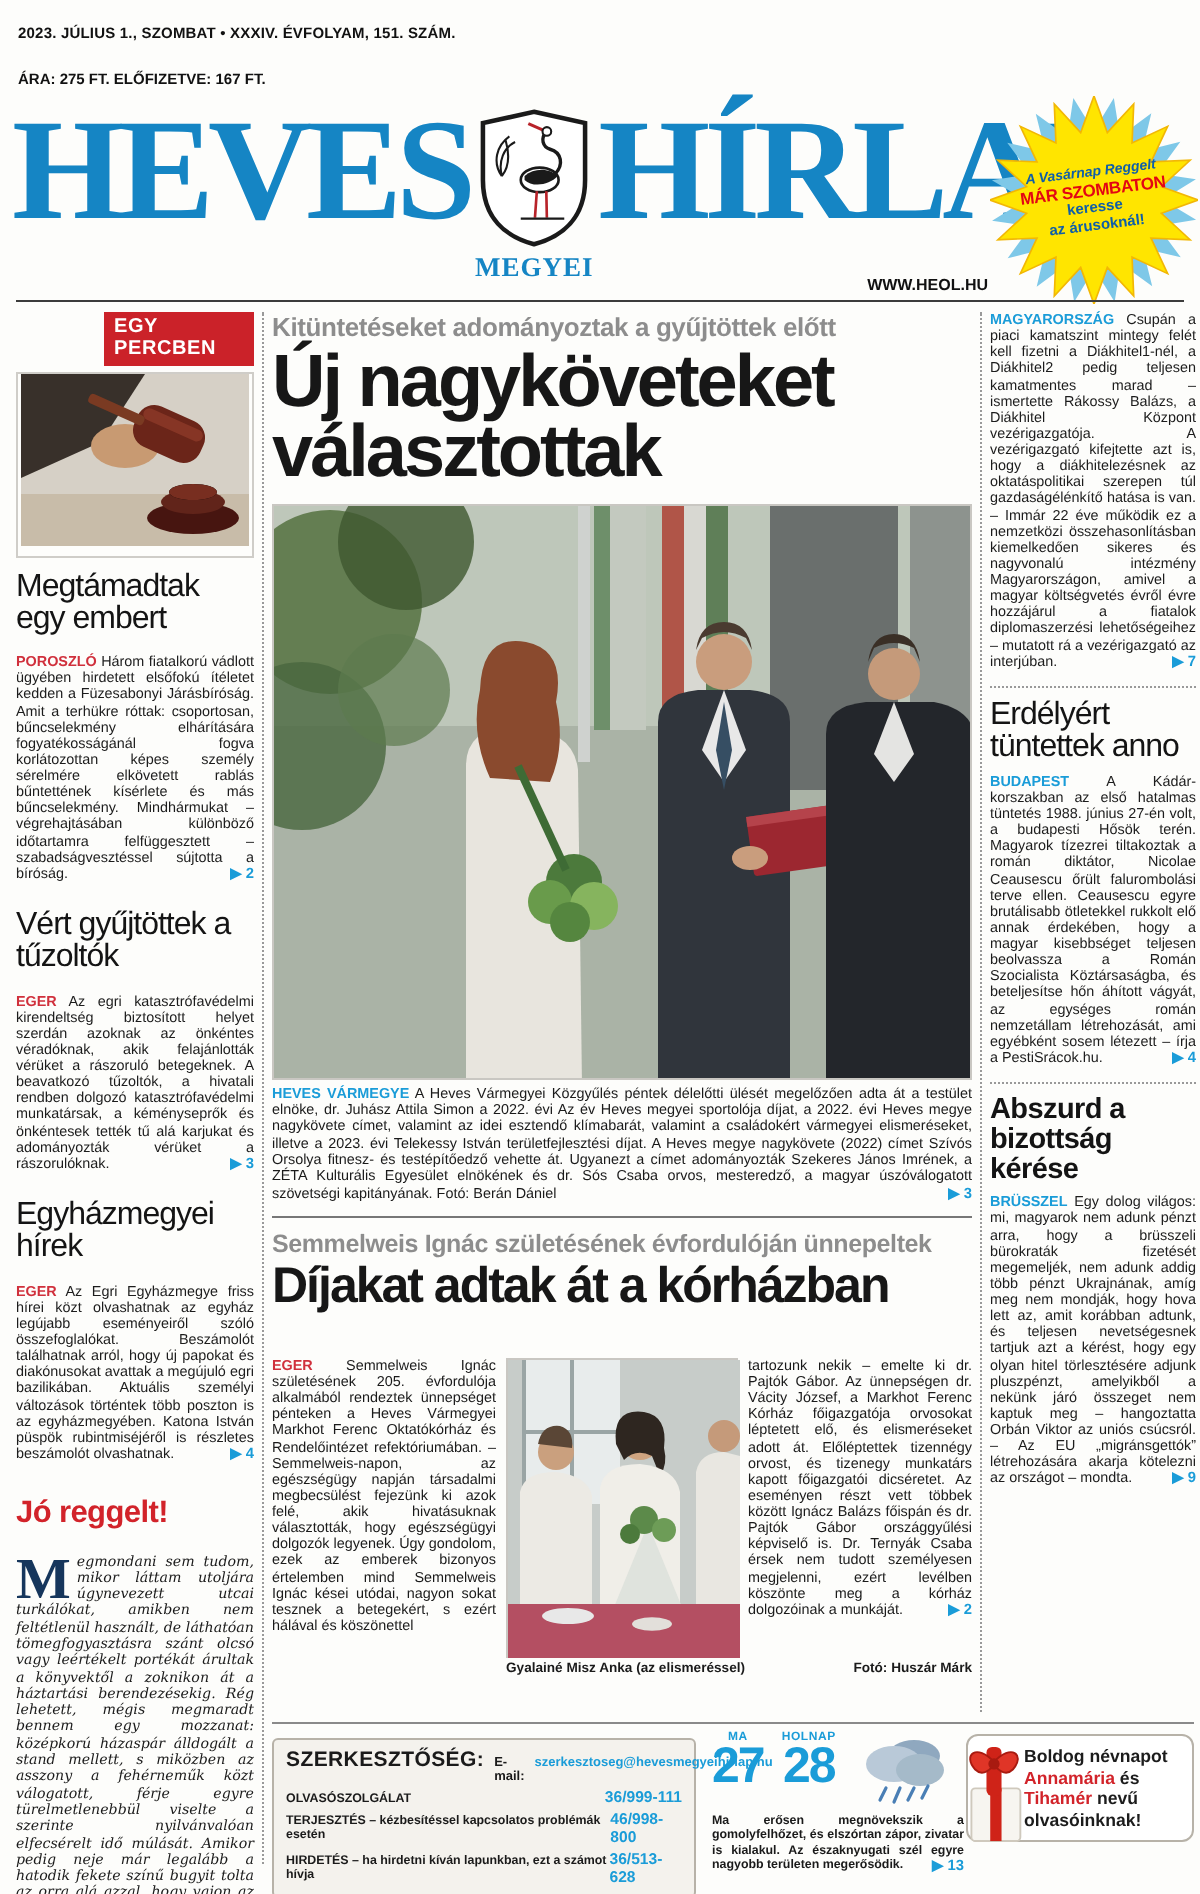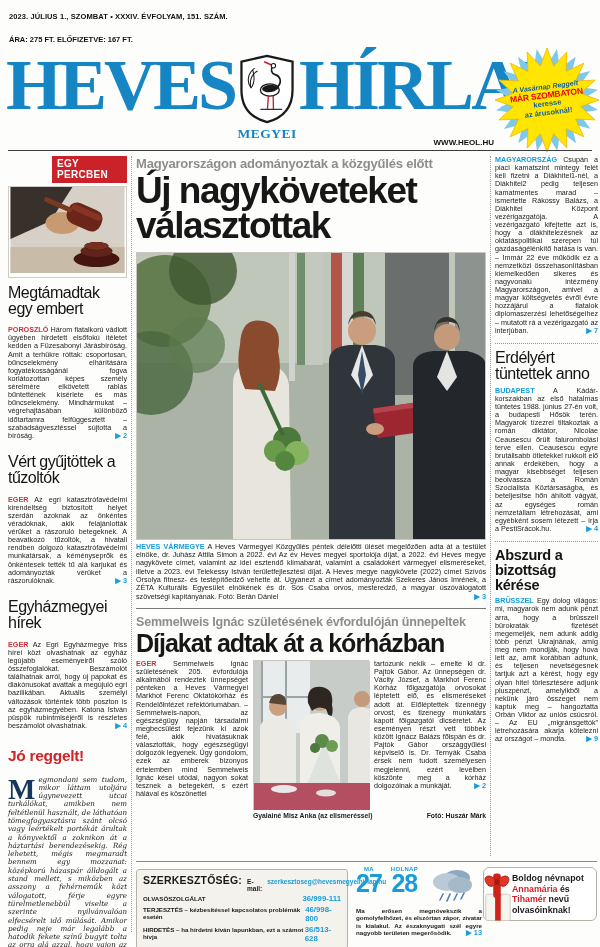--- a/index.html
+++ b/index.html
@@ -41,21 +41,21 @@
   .greet-title{color:#d2232a;font-size:15.5px;font-weight:bold;margin:10px 0 3px;letter-spacing:-.3px;}
   .greet-body{font-family:"DejaVu Serif",serif;font-style:italic;font-size:7.1px;line-height:1.17;text-align:justify;}
   .dropcap{float:left;font-family:"Liberation Serif",serif;font-style:normal;font-weight:bold;
            font-size:29px;line-height:.78;padding:2px 3px 0 0;color:#16365c;}
   
   .kicker{color:#8d8d8d;font-weight:bold;font-size:13px;letter-spacing:-.2px;margin:0 0 3px;}
   .headline1{font-size:37px;font-weight:bold;line-height:.94;letter-spacing:-1.5px;color:#171717;margin:0 0 8px;}
   .main-photo{width:350px;height:288px;overflow:hidden;border:1px solid #c9c7c2;box-sizing:border-box;}
   .caption{font-size:7.2px;line-height:1.16;text-align:justify;margin-top:3px;}
   .second{border-top:1px solid #777;margin-top:7px;padding-top:6px;}
-  .headline2{font-size:25px;font-weight:bold;letter-spacing:-1px;line-height:.95;color:#171717;margin:1px 0 4px;}
+  .headline2{font-size:25px;font-weight:bold;letter-spacing:-1px;line-height:.95;color:#171717;margin:1px 0 23px;}
   .story2-row{display:flex;gap:5px;max-height:152px;overflow:hidden;}
   .s2col{width:112px;font-size:7.2px;line-height:1.13;text-align:justify;}
   .s2photo{width:116px;height:150px;flex:0 0 auto;border:1px solid #c9c7c2;box-sizing:border-box;}
   .s2caption{display:flex;justify-content:space-between;font-size:6.8px;font-weight:bold;
              margin-left:117px;margin-top:2px;}
   
   .r-head-b{font-size:14.5px;font-weight:bold;line-height:1.02;letter-spacing:-.3px;margin:2px 0 5px;color:#141414;}
   .r-head-l{font-size:16px;font-weight:400;line-height:1.0;letter-spacing:-.5px;margin:2px 0 5px;color:#141414;}
   .r-sep{border-top:1px dotted #999;margin:8px 0 6px;}
   
@@ -171,21 +171,21 @@
       <span class="dropcap">M</span>
       <span>egmondani sem tudom, mikor láttam utoljára úgynevezett utcai turkálókat, amikben nem feltétlenül használt, de láthatóan tömegfogyasztásra szánt olcsó vagy leértékelt portékát árultak a könyvektől a zoknikon át a háztartási berendezésekig. Rég lehetett, mégis megmaradt bennem egy mozzanat: középkorú házaspár álldogált a stand mellett, s miközben az asszony a fehérneműk közt válogatott, férje egyre türelmetlenebbül viselte a szerinte nyilvánvalóan elfecsérelt idő múlását. Amikor pedig neje már legalább a hatodik fekete színű bugyit tolta az orra alá azzal, hogy vajon az megfelelő lenne-e, embere ránézett, majd visszakérdezett: Mi van, gyászolsz?</span>
       
     </p>
 
   </div>
 
   <div class="divider-v1"></div>
 
   <div class="col-main">
-    <div class="kicker">Magyarországon adományoztak a közgyűlés előtt</div>
+    <div class="kicker">Kitüntetéseket adományoztak a gyűjtöttek előtt</div>
     <div class="headline1">Új nagyköveteket választottak</div>
 
     <div class="main-photo">
       <svg viewBox="0 0 350 288" width="350" height="288">
         <rect width="350" height="288" fill="#aab3a6"></rect>
         <rect width="350" height="110" fill="#bec7ba"></rect>
         <circle cx="28" cy="48" r="46" fill="#55713f" opacity=".85"></circle>
         <circle cx="66" cy="18" r="34" fill="#3f5730" opacity=".8"></circle>
         <circle cx="14" cy="120" r="42" fill="#49663f" opacity=".8"></circle>
         <circle cx="60" cy="92" r="28" fill="#5c7a4f" opacity=".7"></circle>

